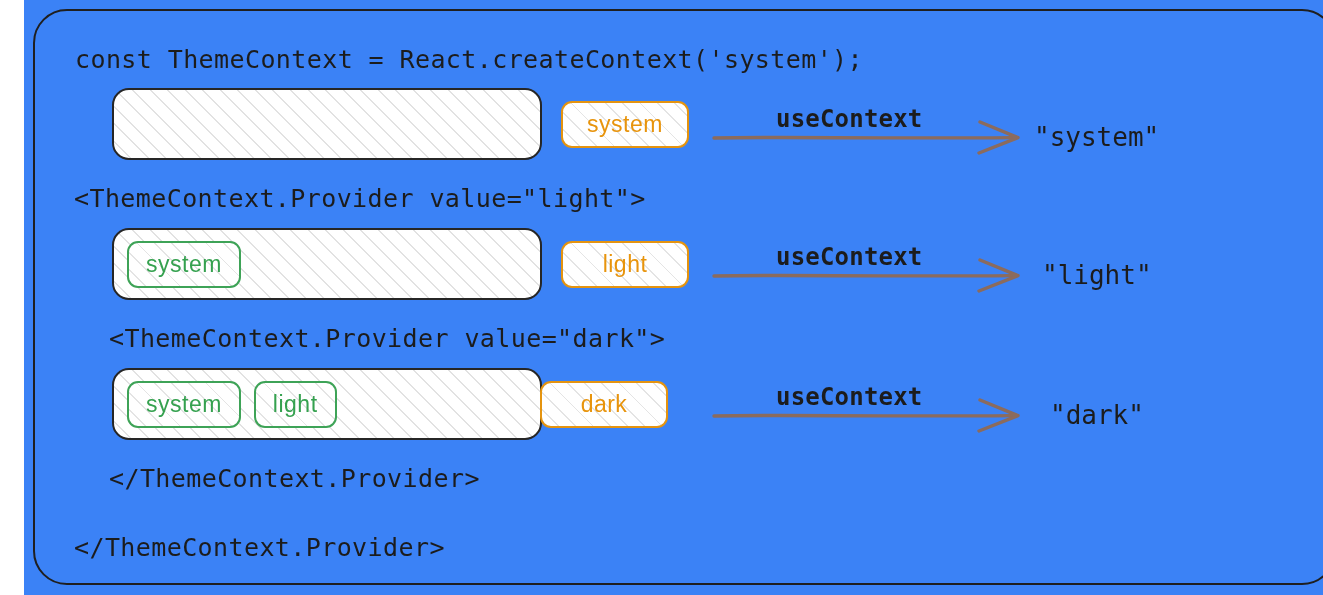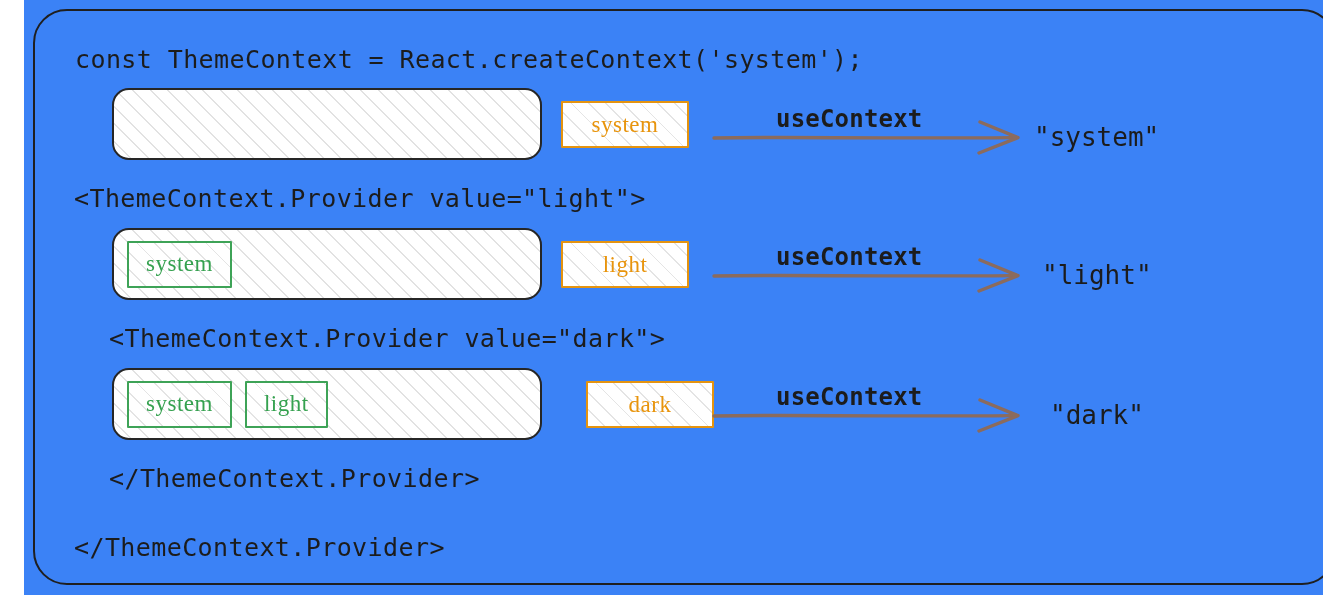--- a/index.html
+++ b/index.html
@@ -57,22 +57,22 @@
         #e2e2e2 12.4px);
     display: flex;
     align-items: center;
     gap: 13px;
     padding-left: 13px;
   }
 
   
   .chip {
     box-sizing: border-box;
-    border-radius: 1px;
-    font-family: Liberation Serif, serif;
+    border-radius: 11px;
+    font-family: Liberation Sans, sans-serif;
     font-size: 23px;
     letter-spacing: 0.5px;
     display: flex;
     align-items: center;
     justify-content: center;
     background-color: #fdfdfd;
     background-image: repeating-linear-gradient(
         45deg,
         #ffffff 0px,
         #ffffff 11px,
@@ -160,21 +160,21 @@
 
   <div class="result-value" style="left:1018px; top:262px;">"light"</div>
 
   <div class="code-line" style="left:85px; top:326px;">&lt;ThemeContext.Provider value="dark"&gt;</div>
 
   <div class="scope-box" style="left:88px; top:368px; width:430px; height:72px;">
     <div class="chip chip-green">system</div>
     <div class="chip chip-green">light</div>
   </div>
 
-  <div class="chip chip-orange" style="left:562px; top:381px; width:128px;">dark</div>
+  <div class="chip chip-orange" style="left:516px; top:381px; width:128px;">dark</div>
 
   <div class="arrow-wrap" style="left:688px; top:390px;">
     <svg width="312" height="46" viewBox="0 0 312 46" fill="none">
       <path d="M2 26 C 70 24.5, 160 26.8, 300 25.6" stroke="#8b6b5d" stroke-width="3.4" stroke-linecap="round"></path>
       <path d="M268 10 L 306 25.6 L 267 41" stroke="#8b6b5d" stroke-width="3.4" stroke-linecap="round" stroke-linejoin="round" fill="none"></path>
     </svg>
   </div>
   <div class="arrow-label" style="left:752px; top:385px;">useContext</div>
 
   <div class="result-value" style="left:1026px; top:402px;">"dark"</div>

